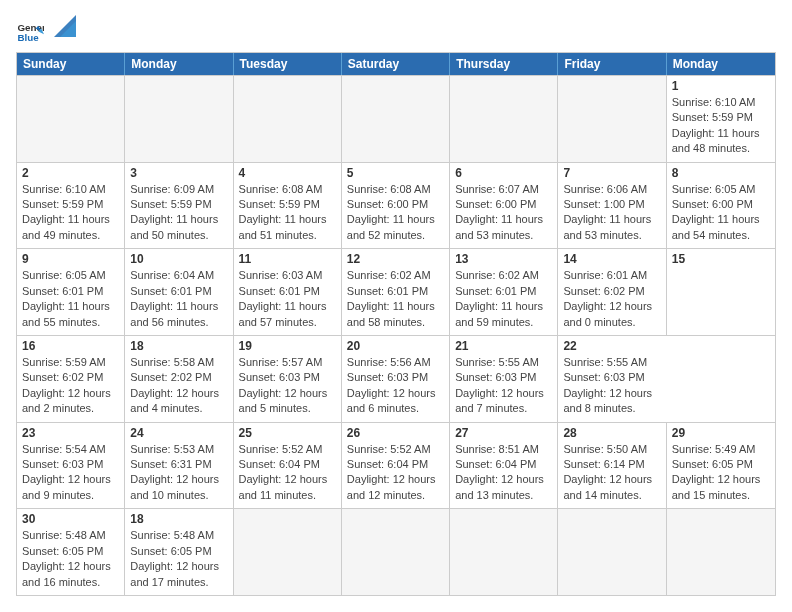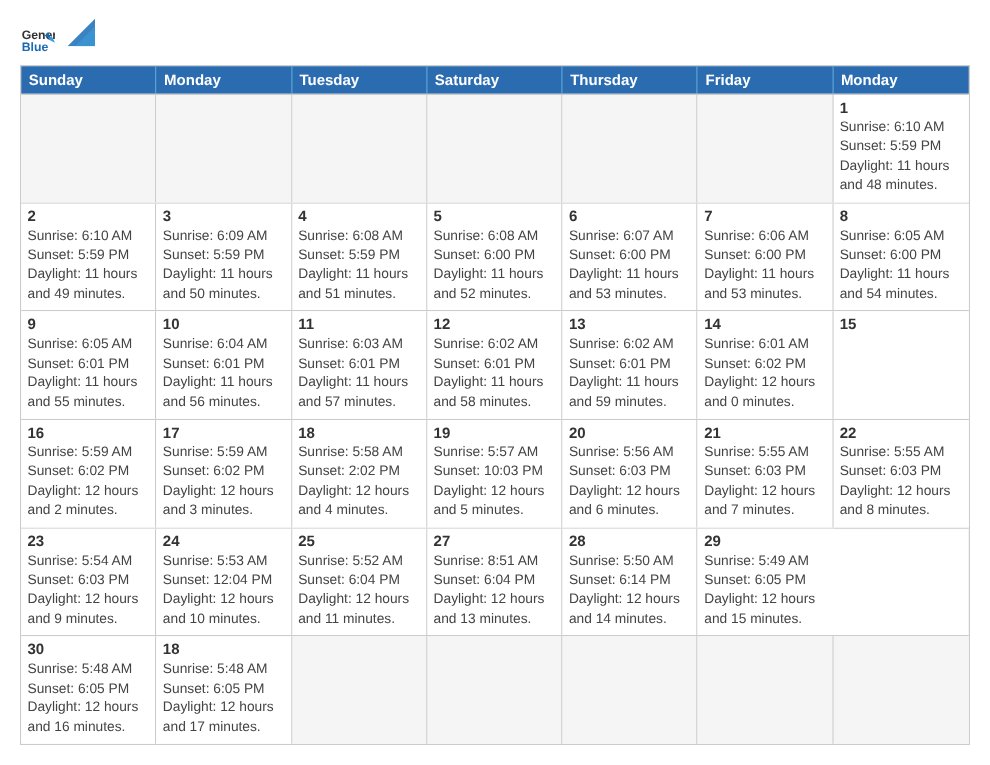--- a/index.html
+++ b/index.html
@@ -180,21 +180,21 @@
           </div>
           <div class="cal-cell">
             <span class="day-num">6</span>
             <div class="day-info">Sunrise: 6:07 AM
 Sunset: 6:00 PM
 Daylight: 11 hours and 53 minutes.</div>
           </div>
           <div class="cal-cell">
             <span class="day-num">7</span>
             <div class="day-info">Sunrise: 6:06 AM
-Sunset: 6:00 PM
+Sunset: 1:00 PM
 Daylight: 11 hours and 53 minutes.</div>
           </div>
           <div class="cal-cell">
             <span class="day-num">8</span>
             <div class="day-info">Sunrise: 6:05 AM
 Sunset: 6:00 PM
 Daylight: 11 hours and 54 minutes.</div>
           </div>
         </div>
         <div class="cal-row">
@@ -239,35 +239,29 @@
           </div>
         </div>
         <div class="cal-row">
           <div class="cal-cell">
             <span class="day-num">16</span>
             <div class="day-info">Sunrise: 5:59 AM
 Sunset: 6:02 PM
 Daylight: 12 hours and 2 minutes.</div>
           </div>
           <div class="cal-cell">
-            <span class="day-num">17</span>
-            <div class="day-info">Sunrise: 5:59 AM
-Sunset: 6:02 PM
-Daylight: 12 hours and 3 minutes.</div>
-          </div>
-          <div class="cal-cell">
             <span class="day-num">18</span>
             <div class="day-info">Sunrise: 5:58 AM
 Sunset: 2:02 PM
 Daylight: 12 hours and 4 minutes.</div>
           </div>
           <div class="cal-cell">
             <span class="day-num">19</span>
             <div class="day-info">Sunrise: 5:57 AM
-Sunset: 10:03 PM
+Sunset: 6:03 PM
 Daylight: 12 hours and 5 minutes.</div>
           </div>
           <div class="cal-cell">
             <span class="day-num">20</span>
             <div class="day-info">Sunrise: 5:56 AM
 Sunset: 6:03 PM
 Daylight: 12 hours and 6 minutes.</div>
           </div>
           <div class="cal-cell">
             <span class="day-num">21</span>
@@ -285,28 +279,34 @@
         <div class="cal-row">
           <div class="cal-cell">
             <span class="day-num">23</span>
             <div class="day-info">Sunrise: 5:54 AM
 Sunset: 6:03 PM
 Daylight: 12 hours and 9 minutes.</div>
           </div>
           <div class="cal-cell">
             <span class="day-num">24</span>
             <div class="day-info">Sunrise: 5:53 AM
-Sunset: 12:04 PM
+Sunset: 6:31 PM
 Daylight: 12 hours and 10 minutes.</div>
           </div>
           <div class="cal-cell">
             <span class="day-num">25</span>
             <div class="day-info">Sunrise: 5:52 AM
 Sunset: 6:04 PM
 Daylight: 12 hours and 11 minutes.</div>
+          </div>
+          <div class="cal-cell">
+            <span class="day-num">26</span>
+            <div class="day-info">Sunrise: 5:52 AM
+Sunset: 6:04 PM
+Daylight: 12 hours and 12 minutes.</div>
           </div>
           <div class="cal-cell">
             <span class="day-num">27</span>
             <div class="day-info">Sunrise: 8:51 AM
 Sunset: 6:04 PM
 Daylight: 12 hours and 13 minutes.</div>
           </div>
           <div class="cal-cell">
             <span class="day-num">28</span>
             <div class="day-info">Sunrise: 5:50 AM

